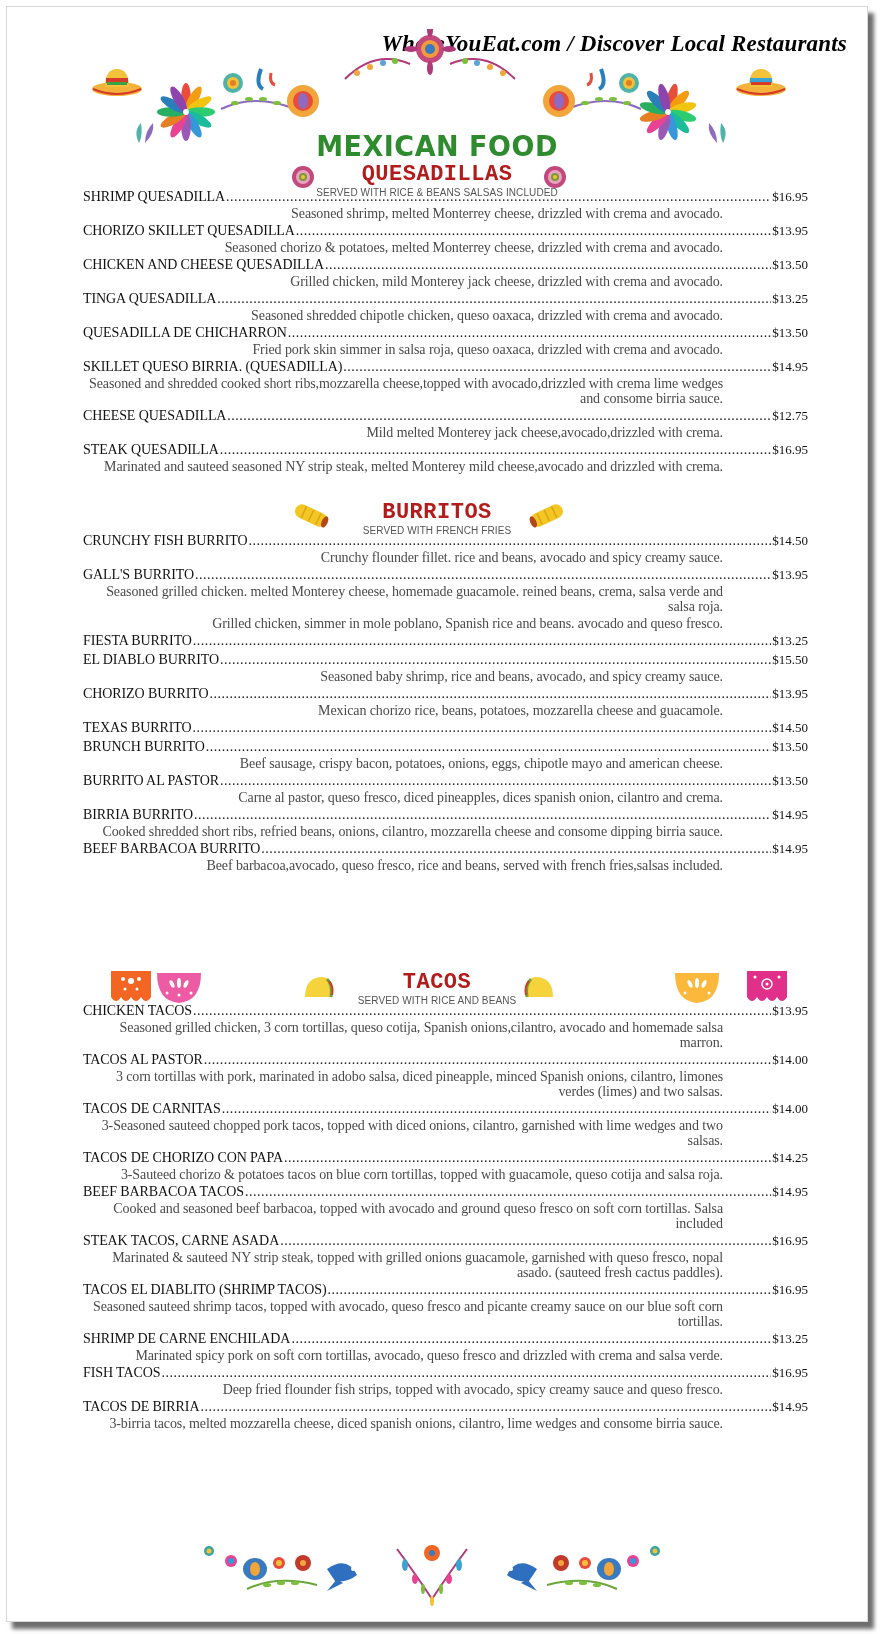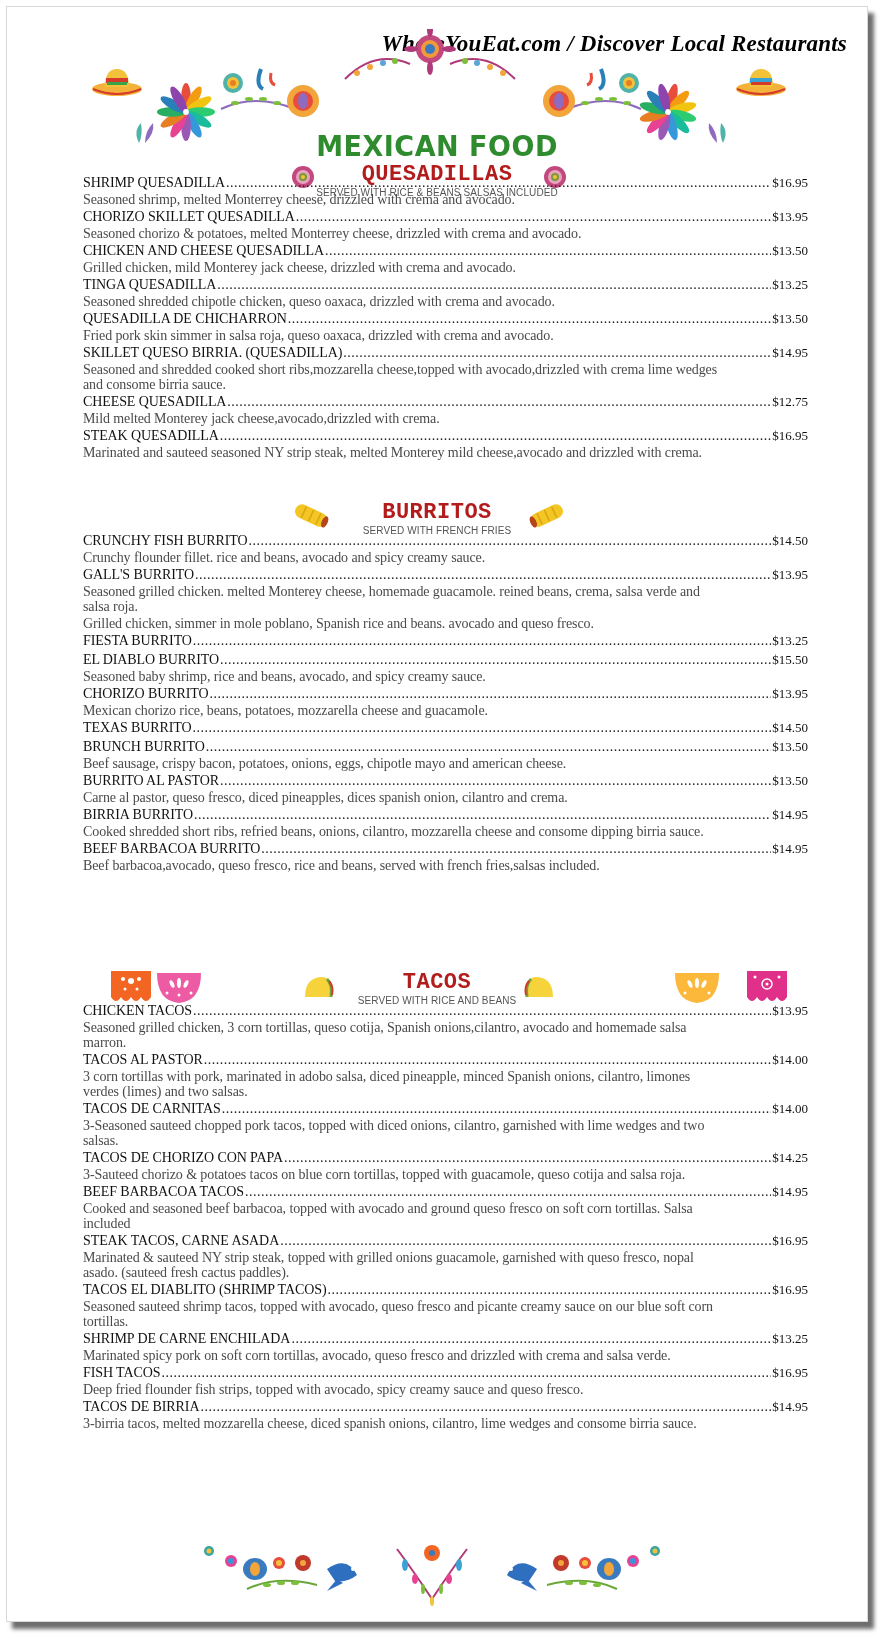--- a/index.html
+++ b/index.html
@@ -46,21 +46,21 @@
     .item-name {
       font-size: 14px; color: #111; white-space: nowrap; letter-spacing: -0.1px;
     }
     .dots {
       flex: 1; overflow: hidden; white-space: nowrap; font-size: 14px; color: #222;
       margin: 0 1px; letter-spacing: 0.5px;
     }
     .dots::after { content: "..............................................................................................................................................................................................................................................................................."; }
     .item-price { font-size: 13px; color: #111; white-space: nowrap; }
     .item-desc {
-      font-size: 14px; color: #4a4a4a; line-height: 15px; width: 640px; letter-spacing: -0.1px;
+      font-size: 14px; color: #4a4a4a; line-height: 15px; width: 640px; letter-spacing: -0.1px; text-align: right;
     }
   </style>
 </head>
 <body>
 
 <div class="page">
 
   <div class="watermark">WhereYouEat.com / Discover Local Restaurants</div>
 
   <svg class="deco" style="left:328px;top:22px;width:190px;height:60px" viewBox="0 0 190 60">
@@ -209,21 +209,21 @@
           <circle r="11"></circle>
         </g>
         <circle r="7" fill="#e8a3c0"></circle>
         <circle r="4" fill="#7a9a3a"></circle>
         <circle r="2" fill="#f1c23a"></circle>
     </svg>
     <div class="section-title">QUESADILLAS</div>
     <div class="section-sub">SERVED WITH RICE &amp; BEANS SALSAS INCLUDED</div>
   </div>
 
-  <div class="items" style="top:168px">
+  <div class="items" style="top:182px">
     <div class="item">
         <div class="item-row">
           <span class="item-name">SHRIMP QUESADILLA</span>
           <span class="dots"></span>
           <span class="item-price">$16.95</span>
         </div>
         <div class="item-desc">Seasoned shrimp, melted Monterrey cheese, drizzled with crema and avocado.</div>
       </div>
     <div class="item">
         <div class="item-row">

